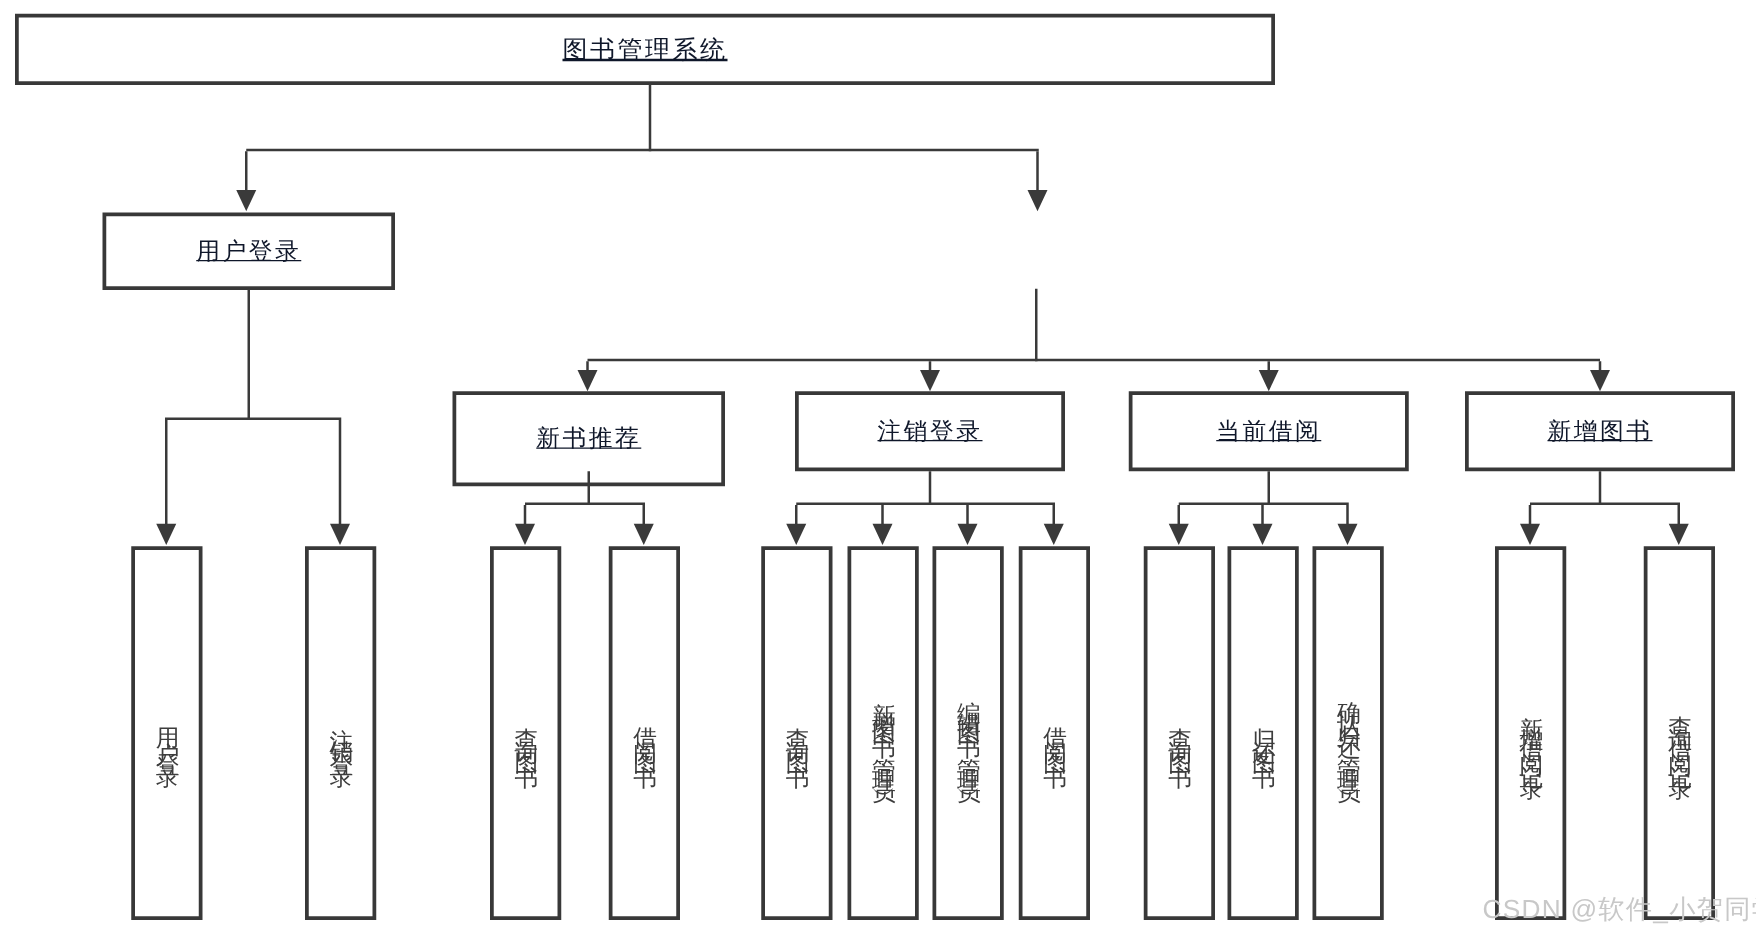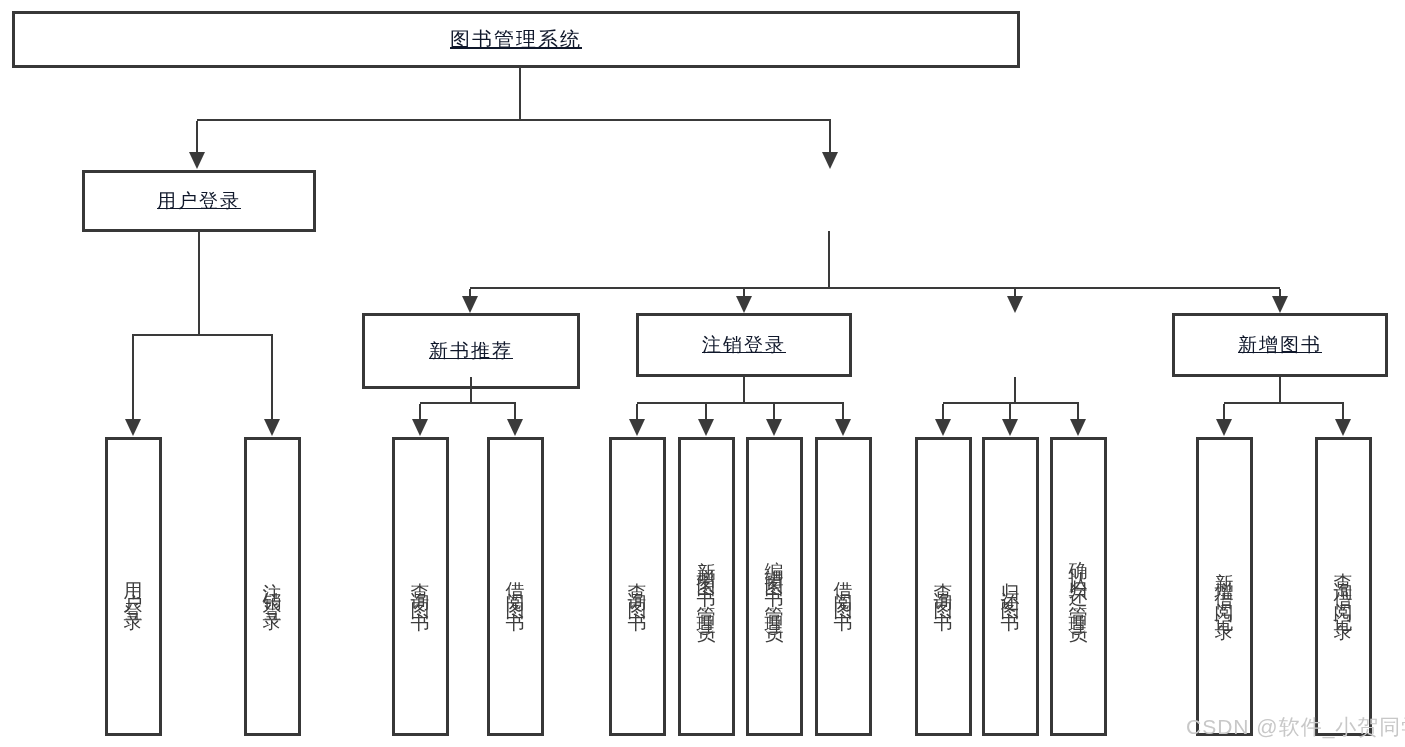--- a/index.html
+++ b/index.html
@@ -94,20 +94,23 @@
   <div class="arrow" style="left:1007px;top:296px;"></div>
   <div class="vline" style="left:1279px;top:289px;height:9px;"></div>
   <div class="arrow" style="left:1272px;top:296px;"></div>
 
   <div class="box" style="left:362px;top:313px;width:218px;height:76px;">
     <span class="hlabel">新书推荐</span>
   </div>
   <div class="box" style="left:636px;top:313px;width:216px;height:64px;">
     <span class="hlabel">注销登录</span>
   </div>
+  <div class="box" style="left:903px;top:313px;width:224px;height:64px;">
+    <span class="hlabel">当前借阅</span>
+  </div>
   <div class="box" style="left:1172px;top:313px;width:216px;height:64px;">
     <span class="hlabel">新增图书</span>
   </div>
 
   <div class="vline" style="left:470px;top:377px;height:27px;"></div>
   <div class="hline" style="left:420px;top:402px;width:96px;"></div>
   <div class="vline" style="left:419px;top:404px;height:16px;"></div>
   <div class="arrow" style="left:412px;top:419px;"></div>
   <div class="vline" style="left:514px;top:404px;height:16px;"></div>
   <div class="arrow" style="left:507px;top:419px;"></div>

